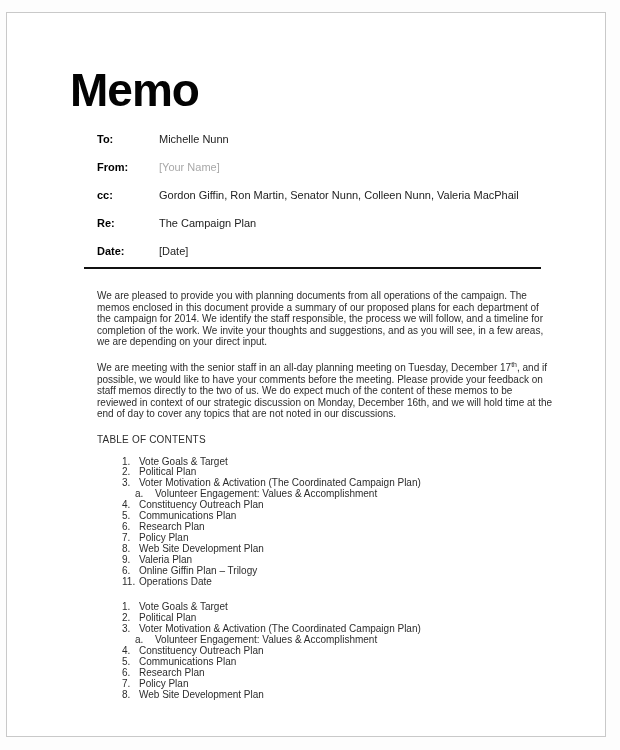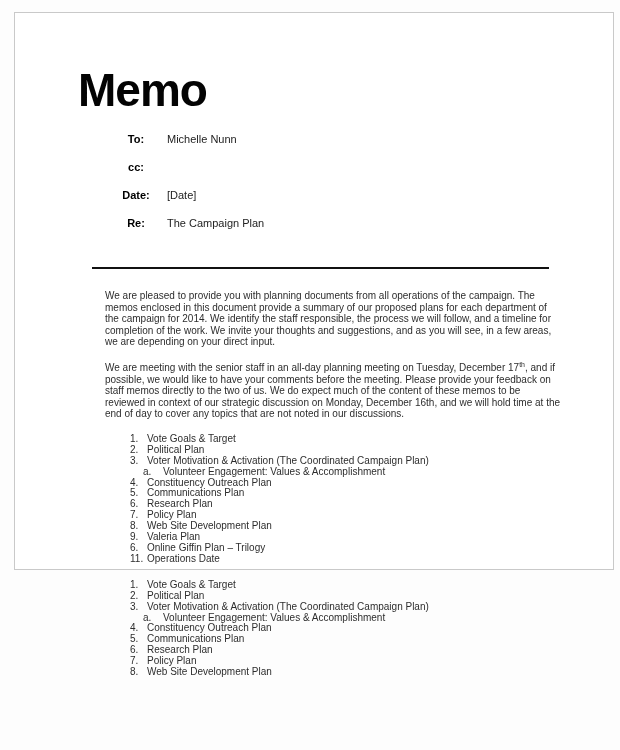--- a/index.html
+++ b/index.html
@@ -7,44 +7,43 @@
     margin: 0;
     padding: 0;
     width: 620px;
     height: 750px;
     background: #fdfdfd;
     font-family: "Liberation Sans", sans-serif;
     overflow: hidden;
   }
   .page {
     position: absolute;
-    left: 14px;
+    left: 6px;
     top: 12px;
     width: 600px;
-    height: 558px;
+    height: 725px;
     background: #ffffff;
     border: 1px solid #c9c9c9;
   }
   .memo-title {
     position: absolute;
     left: 63px;
     top: 54px;
     margin: 0;
     font-size: 46px;
     line-height: 1;
     font-weight: 900;
     letter-spacing: -1px;
     color: #030303;
   }
   .meta {
     position: absolute;
     left: 90px;
     top: 121px;
     width: 460px;
-    text-align: center;
   }
   .meta-row {
     display: flex;
     align-items: flex-start;
     font-size: 11px;
     line-height: 11px;
     margin-bottom: 17px;
   }
   .meta-label {
     flex: 0 0 62px;
@@ -102,43 +101,49 @@
 
   <h1 class="memo-title">Memo</h1>
 
   <div class="meta">
 
       <div class="meta-row">
         <span class="meta-label">To:</span>
         <span class="meta-value">Michelle Nunn</span>
       </div>
 
+      <div class="meta-row">
+        <span class="meta-label">From:</span>
+        <span class="meta-value muted">[Your Name]</span>
+      </div>
 
       <div class="meta-row">
         <span class="meta-label">cc:</span>
+        <span class="meta-value">Gordon Giffin, Ron Martin, Senator Nunn, Colleen Nunn, Valeria MacPhail</span>
+      </div>
+
+      <div class="meta-row">
+        <span class="meta-label">Re:</span>
+        <span class="meta-value">The Campaign Plan</span>
       </div>
 
       <div class="meta-row">
         <span class="meta-label">Date:</span>
         <span class="meta-value">[Date]</span>
       </div>
-
-      <div class="meta-row">
-        <span class="meta-label">Re:</span>
-        <span class="meta-value">The Campaign Plan</span>
-      </div>
     </div>
 
   <div class="divider"></div>
 
   <div class="body">
     <p>We are pleased to provide you with planning documents from all operations of the campaign.  The memos enclosed in this document provide a summary of our proposed plans for each department of the campaign for 2014.  We identify the staff responsible, the process we will follow, and a timeline for completion of the work.   We invite your thoughts and suggestions, and as you will see, in a few areas, we are depending on your direct input.</p>
 
     <p><span>We are meeting with the senior staff in an all-day planning meeting on Tuesday, December 17</span><sup>th</sup><span>, and if possible, we would like to have your comments before the meeting.  Please provide your feedback on staff memos directly to the two of us.   We do expect much of the content of these memos to be reviewed in context of our strategic discussion on Monday, December 16th, and we will hold time at the end of day to cover any topics that are not noted in our discussions.</span></p>
 
+    <p class="toc-heading">TABLE OF CONTENTS</p>
 
     <div class="list">
 
         <div class="li">
           <span class="num">1.</span>
           <span class="txt">Vote Goals &amp; Target</span>
         </div>
 
         <div class="li">
           <span class="num">2.</span>

